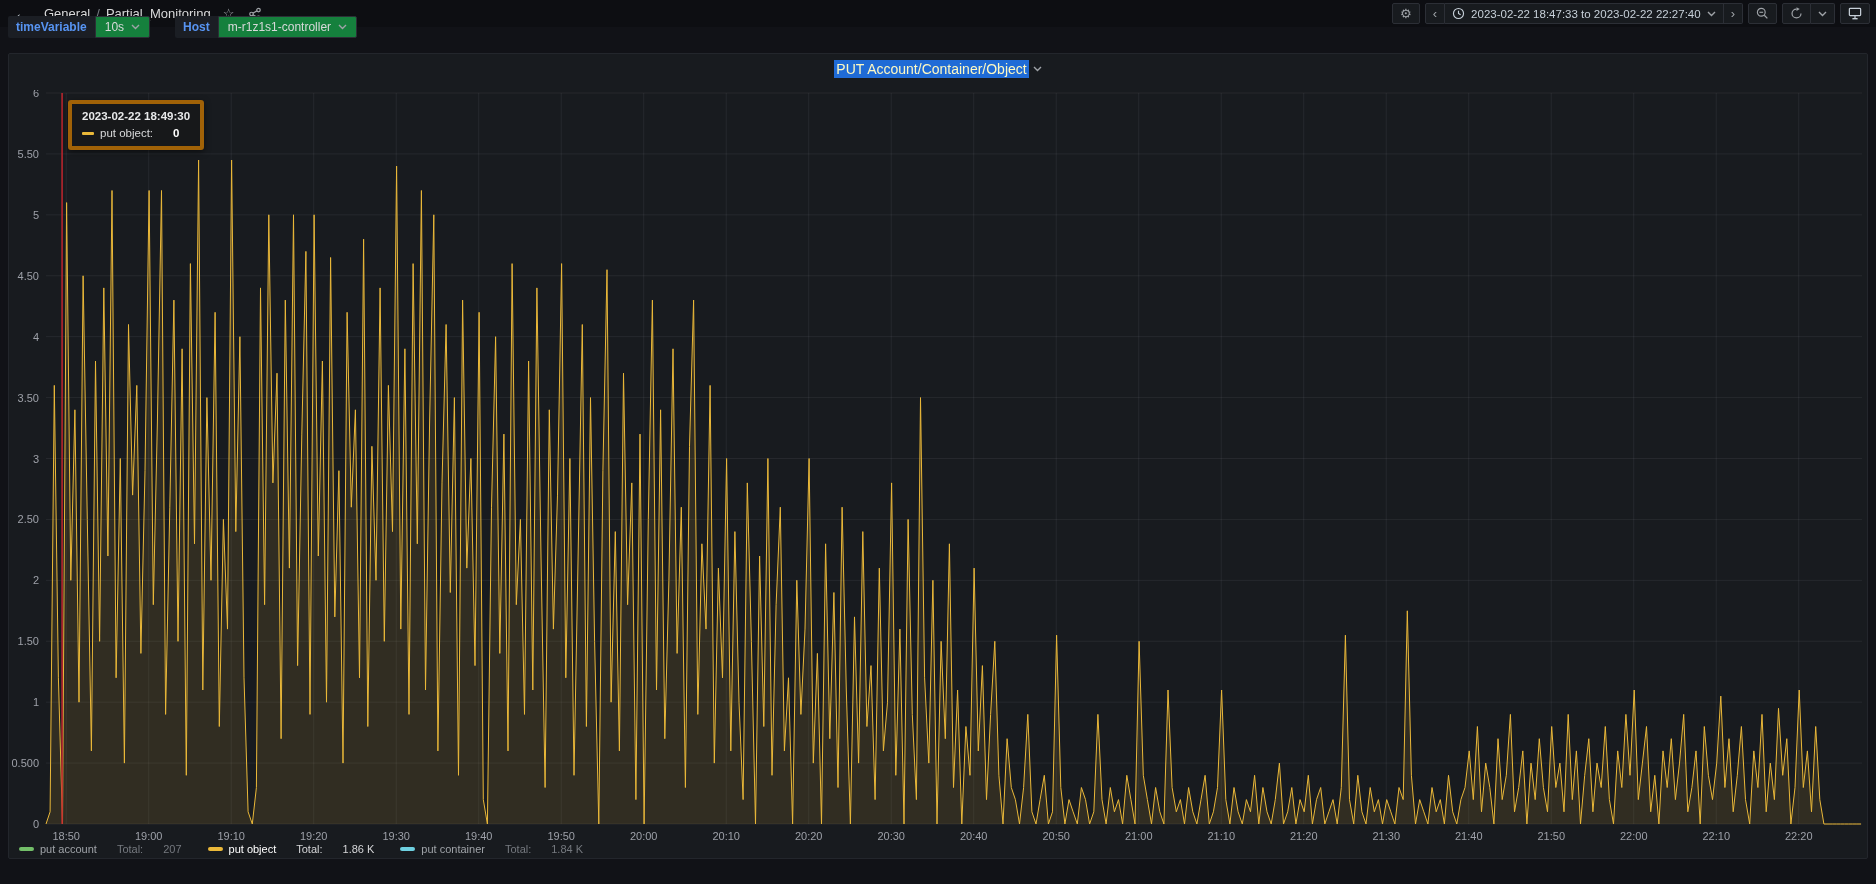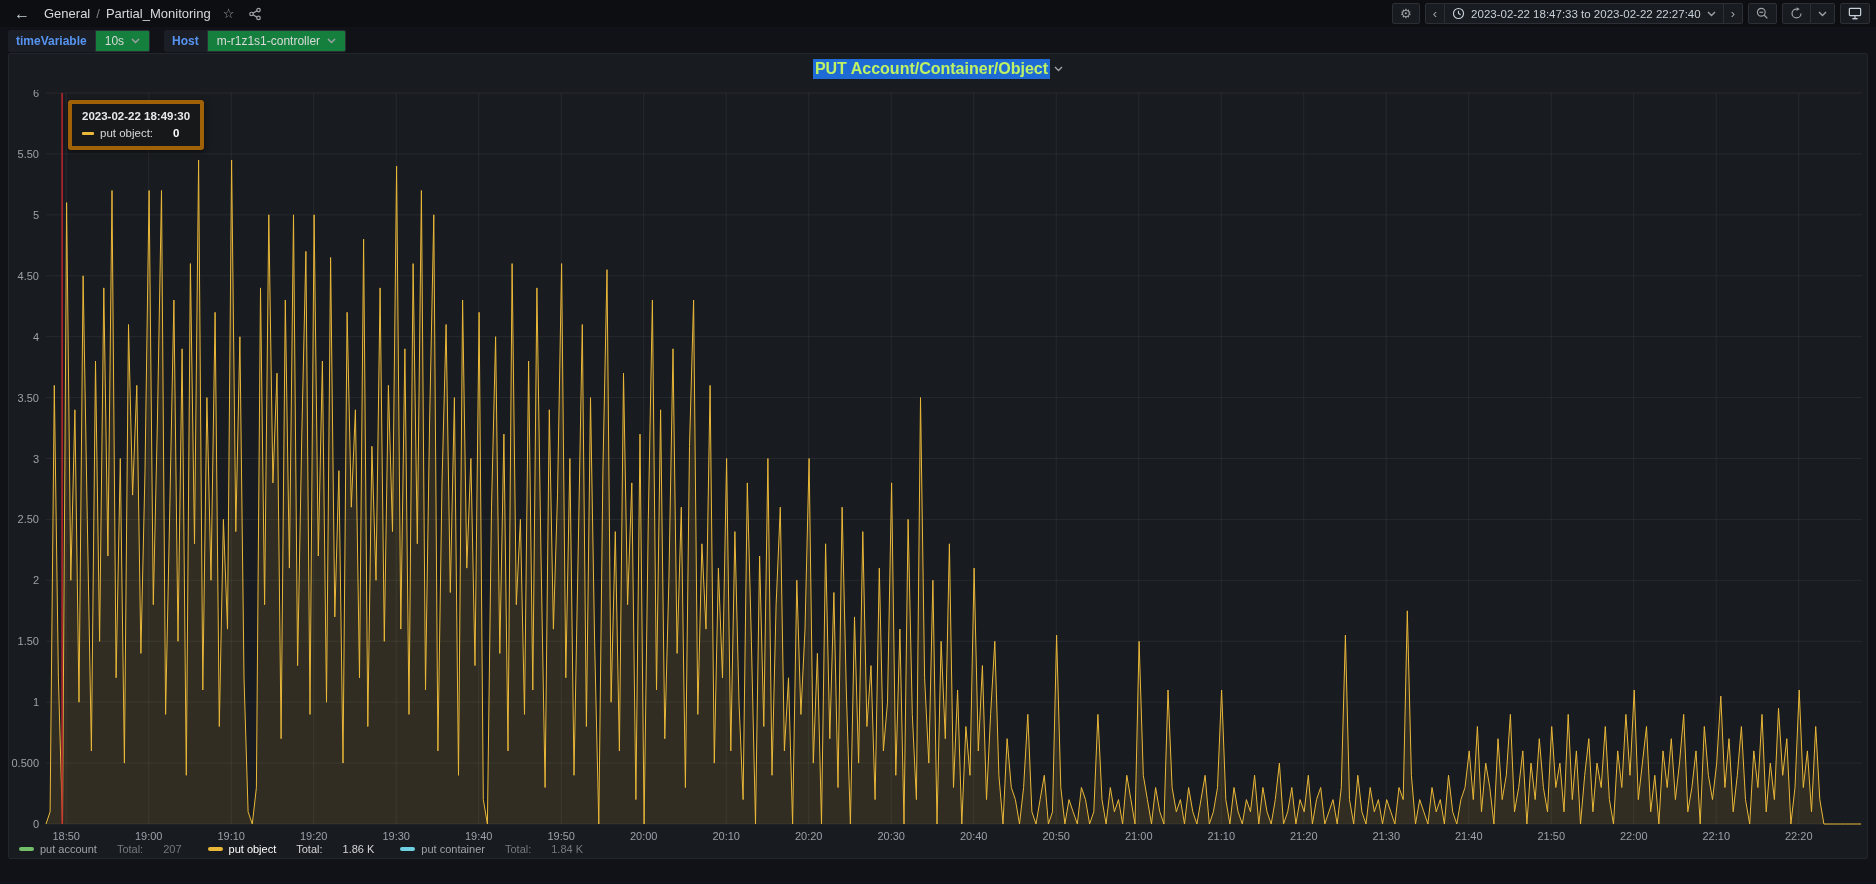--- a/index.html
+++ b/index.html
@@ -20,33 +20,33 @@
   .nav-btn { display:flex; align-items:center; gap:6px; background:#181b1f; border:1px solid #2c2f36;
     border-radius:2px; color:#c7d0d9; font-size:11.5px; padding:0 7px; cursor:pointer; white-space:nowrap; }
   .nav-btn-group { display:flex; align-items:stretch; }
   .nav-btn-group .nav-btn { border-radius:0; border-left-width:0; }
   .nav-btn-group .nav-btn:first-child { border-radius:2px 0 0 2px; border-left-width:1px; }
   .nav-btn-group .nav-btn:last-child { border-radius:0 2px 2px 0; }
   .glyph { color:#9fa3a8; font-size:13px; line-height:1; }
   svg.ic { display:block; }
 
   
-  .submenu { position:absolute; top:30px; left:8px; display:flex; gap:6px; height:22px; }
+  .submenu { position:absolute; top:16px; left:8px; display:flex; gap:6px; height:22px; }
   .var-group { display:flex; height:22px; }
   .var-label { display:flex; align-items:center; padding:0 8px; background:#1b1e24; color:#5794f2;
     font-size:12px; font-weight:bold; border-radius:2px 0 0 2px; }
   .var-value { display:flex; align-items:center; gap:7px; padding:0 9px; background:#15803d;
     border:1px solid #2c2f36; color:#d8d9da; font-size:12px; border-radius:0 2px 2px 0; cursor:pointer; }
 
   
   .panel { position:absolute; left:8px; top:53px; width:1860px; height:806px;
     background:#181b1f; border:1px solid #23262c; border-radius:2px; }
   .panel-header { position:absolute; top:0; left:0; right:0; height:30px;
     display:flex; align-items:center; justify-content:center; gap:4px; cursor:pointer; }
-  .panel-title { font-size:16px; font-weight:bold; color:#bef264; background:#1f6bd6; padding:1px 2px; }
+  .panel-title { font-size:14px; font-weight:normal; color:#fef9c3; background:#1f6bd6; padding:1px 2px; }
   .chart-wrap { position:absolute; left:1px; top:36px; width:1856px; height:752px; }
   .grid { stroke:rgba(204,204,220,0.08); stroke-width:1; }
   .ytick { fill:#9da0a8; font-size:11px; text-anchor:end; font-family:"Liberation Sans","DejaVu Sans",sans-serif; }
   .xtick { fill:#9da0a8; font-size:11px; text-anchor:middle; font-family:"Liberation Sans","DejaVu Sans",sans-serif; }
 
   
   .tooltip { position:absolute; left:58px; top:10px; background:#17181a; border:4px solid #a16207;
     border-radius:3px; padding:6px 10px 7px 10px; box-shadow:0 2px 6px rgba(0,0,0,.5); z-index:5; }
   .tt-time { color:#e8e9ea; font-size:11.5px; font-weight:bold; margin-bottom:5px; }
   .tt-row { display:flex; align-items:center; gap:6px; font-size:11.5px; }
@@ -142,21 +142,21 @@
   <div class="submenu">
     <div class="var-group">
       <span class="var-label">timeVariable</span>
       <span class="var-value">
         <span>10s</span>
         <svg class="ic" width="9" height="6" viewBox="0 0 9 6">
           <polyline points="1,1 4.5,4.5 8,1" fill="none" stroke="#9fa3a8" stroke-width="1.4"></polyline>
         </svg>
       </span>
     </div>
-    <div class="var-group" style="margin-left:8px">
+    <div class="var-group" style="margin-left:19px">
       <span class="var-label">Host</span>
       <span class="var-value">
         <span>m-r1z1s1-controller</span>
         <svg class="ic" width="9" height="6" viewBox="0 0 9 6">
           <polyline points="1,1 4.5,4.5 8,1" fill="none" stroke="#9fa3a8" stroke-width="1.4"></polyline>
         </svg>
       </span>
     </div>
   </div>
 

